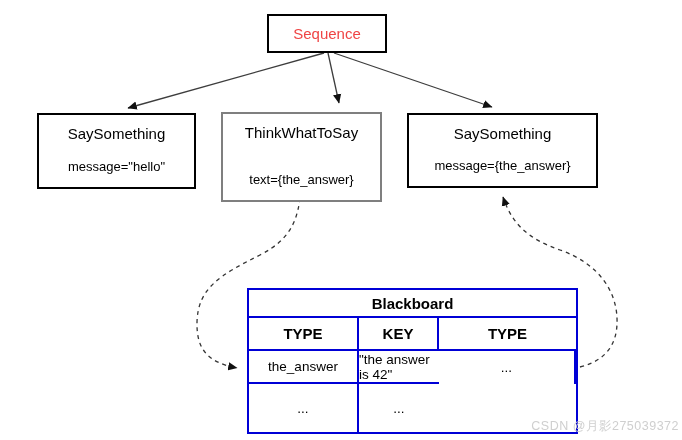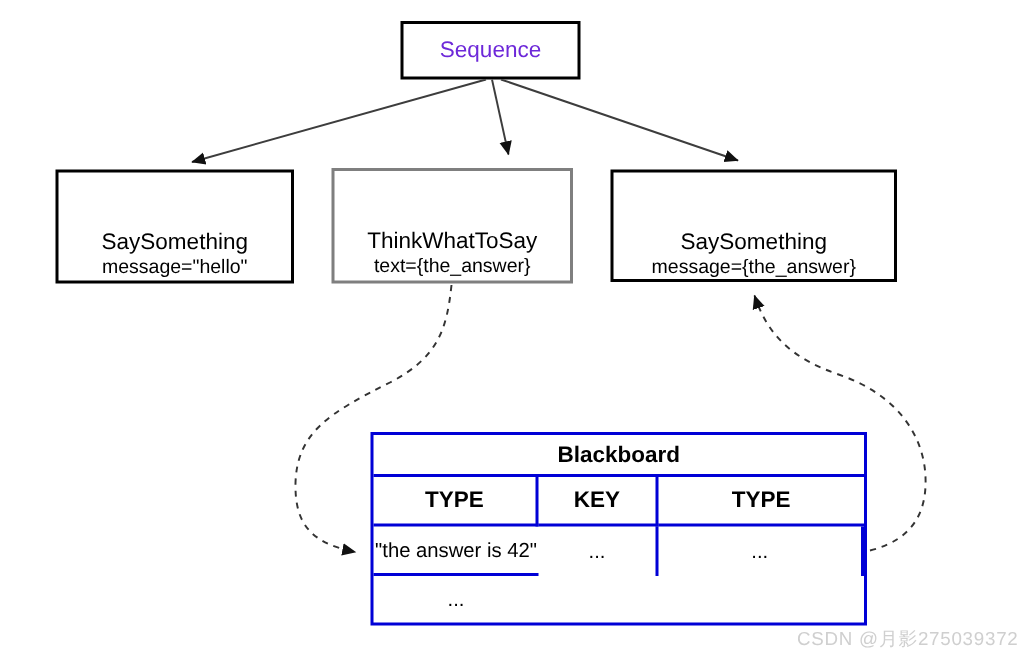--- a/index.html
+++ b/index.html
@@ -18,33 +18,33 @@
     position:absolute;
     background:#ffffff;
     border:2px solid #000000;
     box-sizing:border-box;
     display:flex;flex-direction:column;
     justify-content:space-between;
     align-items:center;
     padding:11px 4px 13px 4px;
     text-align:center;
   }
-  .node .node-title{font-size:15px;color:#000;line-height:1.1;margin-top:28px;}
+  .node .node-title{font-size:15px;color:#000;line-height:1.1;}
   .node .node-attr{font-size:13px;color:#000;line-height:1.1;}
   #node-root{
     position:absolute;left:267px;top:14px;width:120px;height:39px;
     background:#fff;border:2px solid #000;box-sizing:border-box;
     display:flex;align-items:center;justify-content:center;
-    font-size:15px;color:#6d28d9;
+    font-size:15px;color:#ef4444;
   }
   #node-1{left:37px;top:113px;width:159px;height:76px;}
-  #node-2{left:221px;top:112px;width:161px;height:77px;border:2.5px solid #7f7f7f;}
+  #node-2{left:221px;top:112px;width:161px;height:90px;border:2.5px solid #7f7f7f;}
   #node-3{left:407px;top:113px;width:191px;height:75px;}
   #blackboard{
-    position:absolute;left:247px;top:288px;width:331px;height:129px;
+    position:absolute;left:247px;top:288px;width:331px;height:146px;
     box-sizing:border-box;
     border:2px solid #0000d6;
     background:#fff;
     display:grid;
     grid-template-columns:110px 80px 1fr;
     grid-template-rows:28px 33px 33px 1fr;
     color:#000;
   }
   .bb-cell{
     display:flex;align-items:center;justify-content:center;
@@ -112,20 +112,21 @@
     <span class="node-attr">message={the_answer}</span>
   </div>
 
   <div id="blackboard">
     <div class="bb-cell bb-title">Blackboard</div>
 
     <div class="bb-cell bb-head bb-right">TYPE</div>
     <div class="bb-cell bb-head bb-right">KEY</div>
     <div class="bb-cell bb-head">TYPE</div>
 
+    <div class="bb-cell bb-right bb-row1">the_answer</div>
     <div class="bb-cell bb-row1">"the answer is 42"</div>
 
     <div class="bb-cell bb-right">...</div>
     <div class="bb-cell bb-right">...</div>
     <div class="bb-cell">...</div>
   </div>
 
   <div id="watermark">CSDN @月影275039372</div>
 
 </div>

